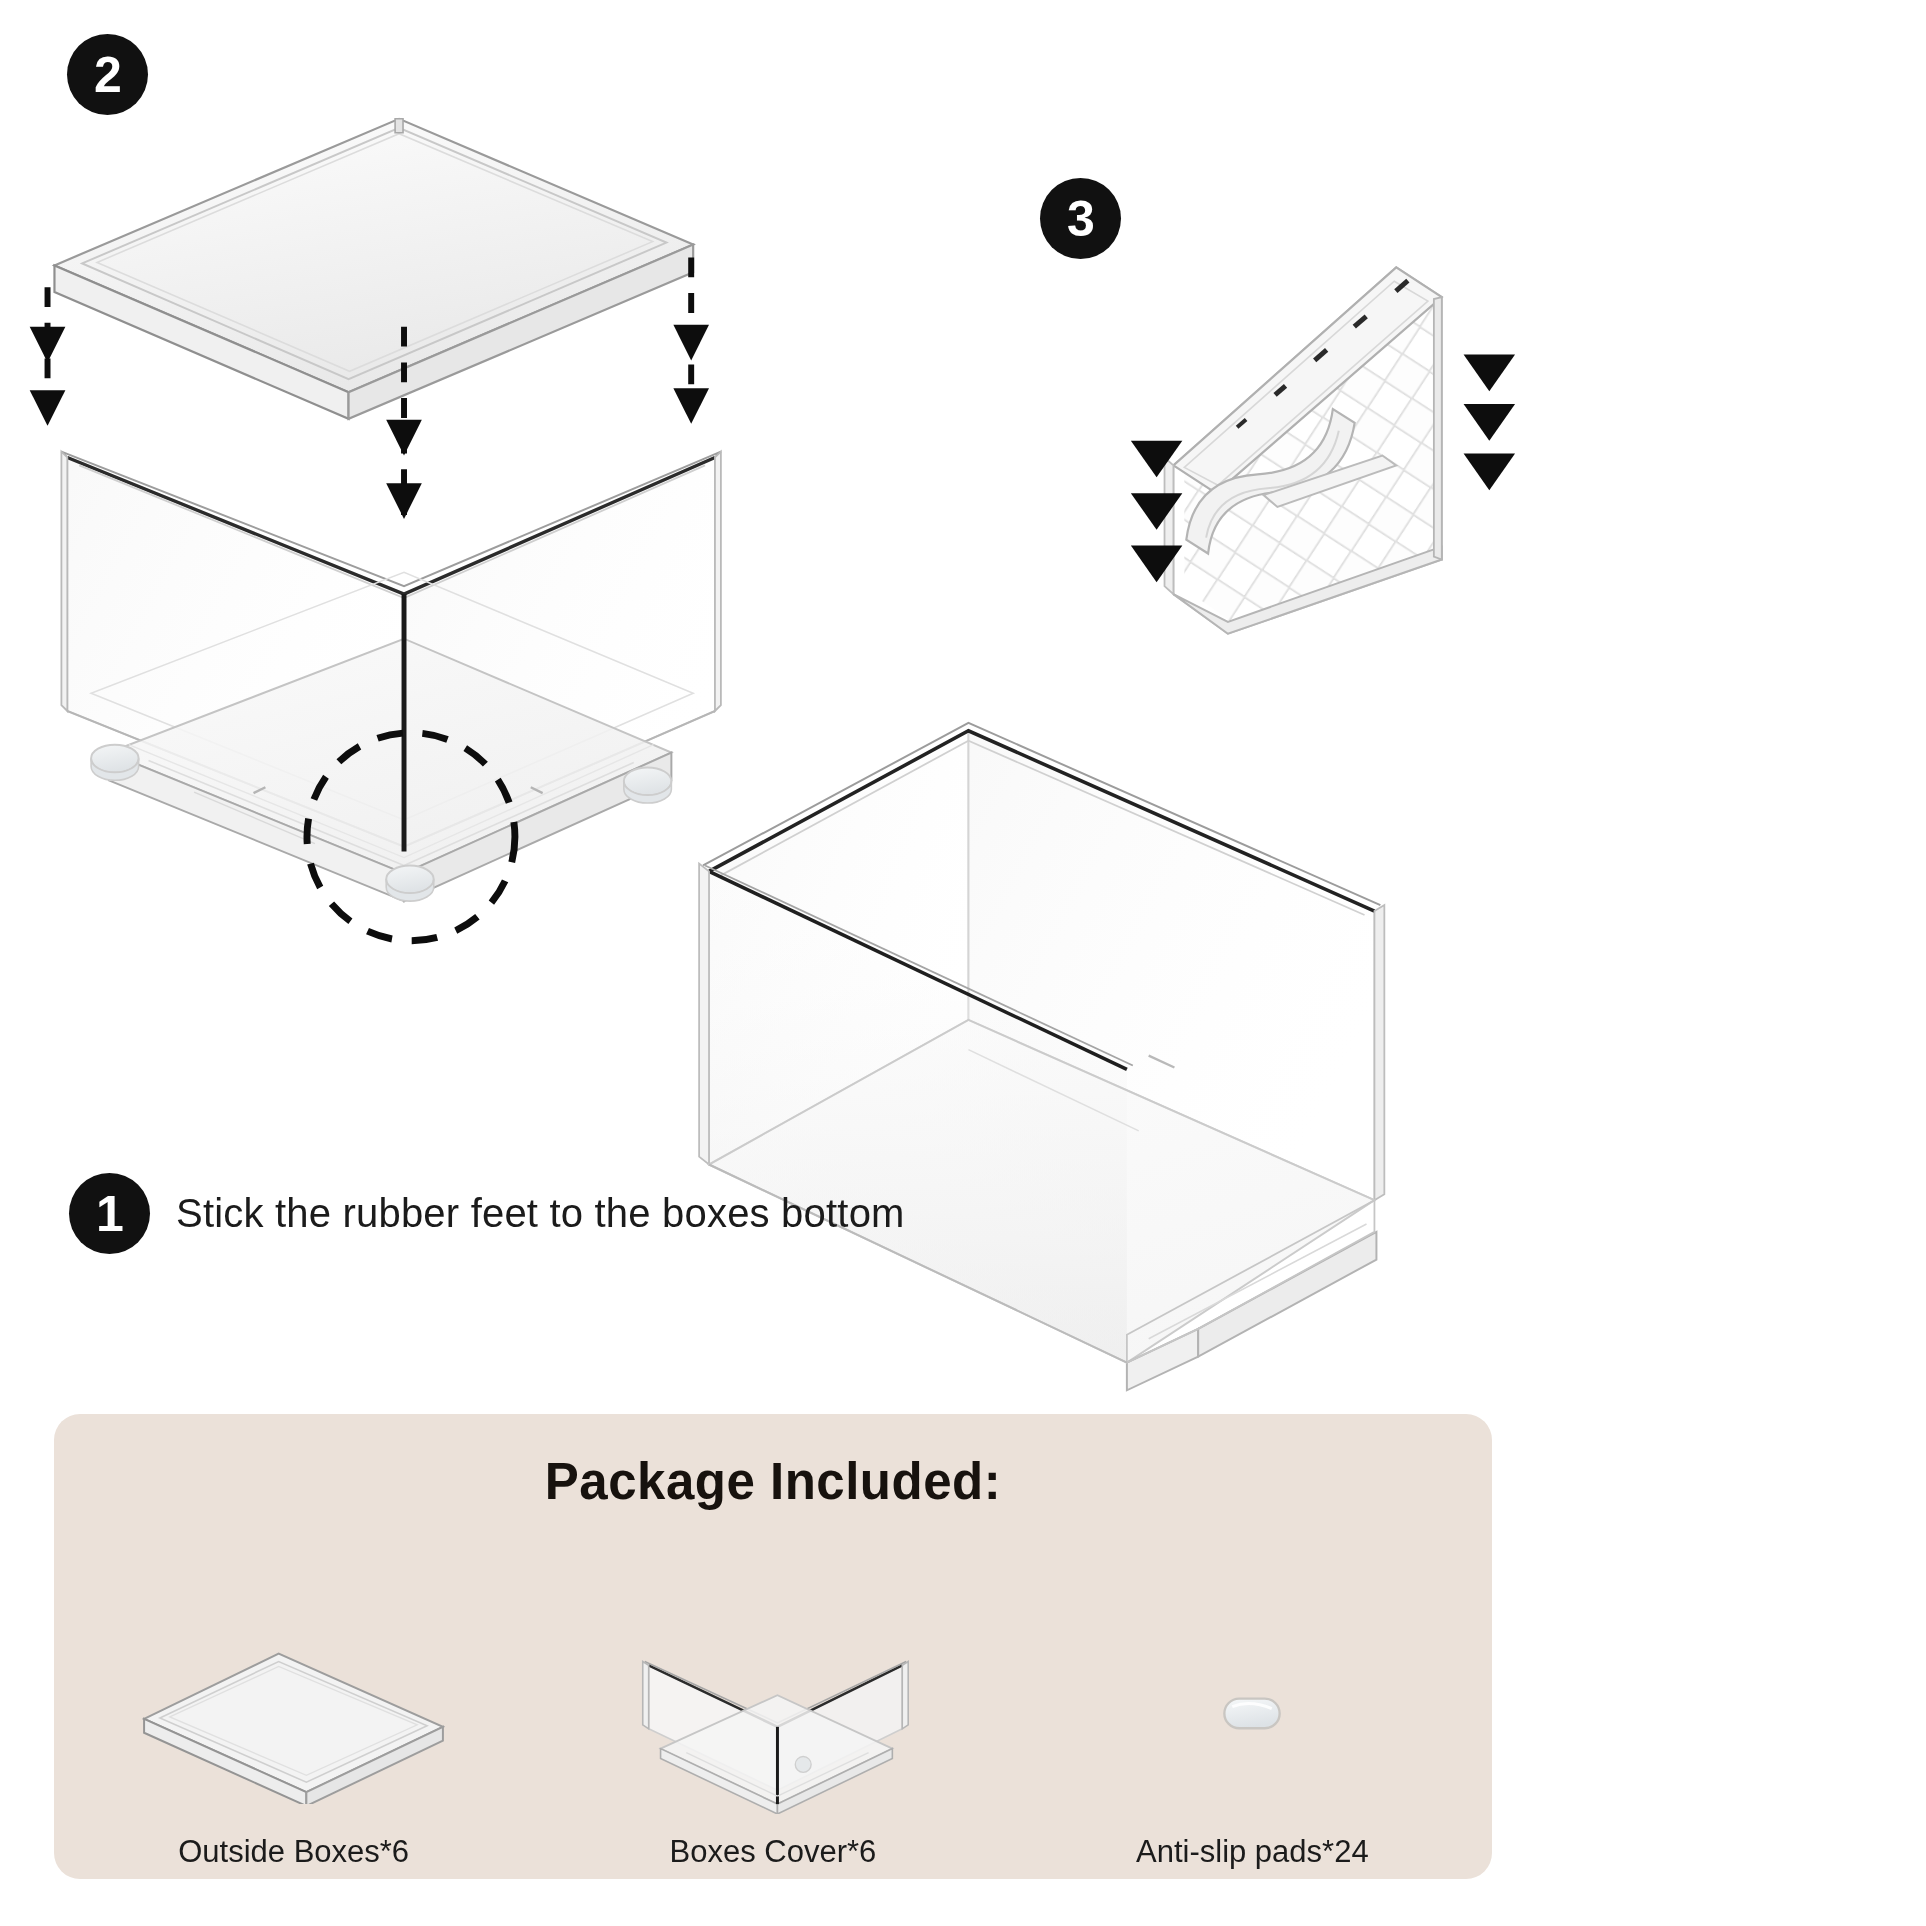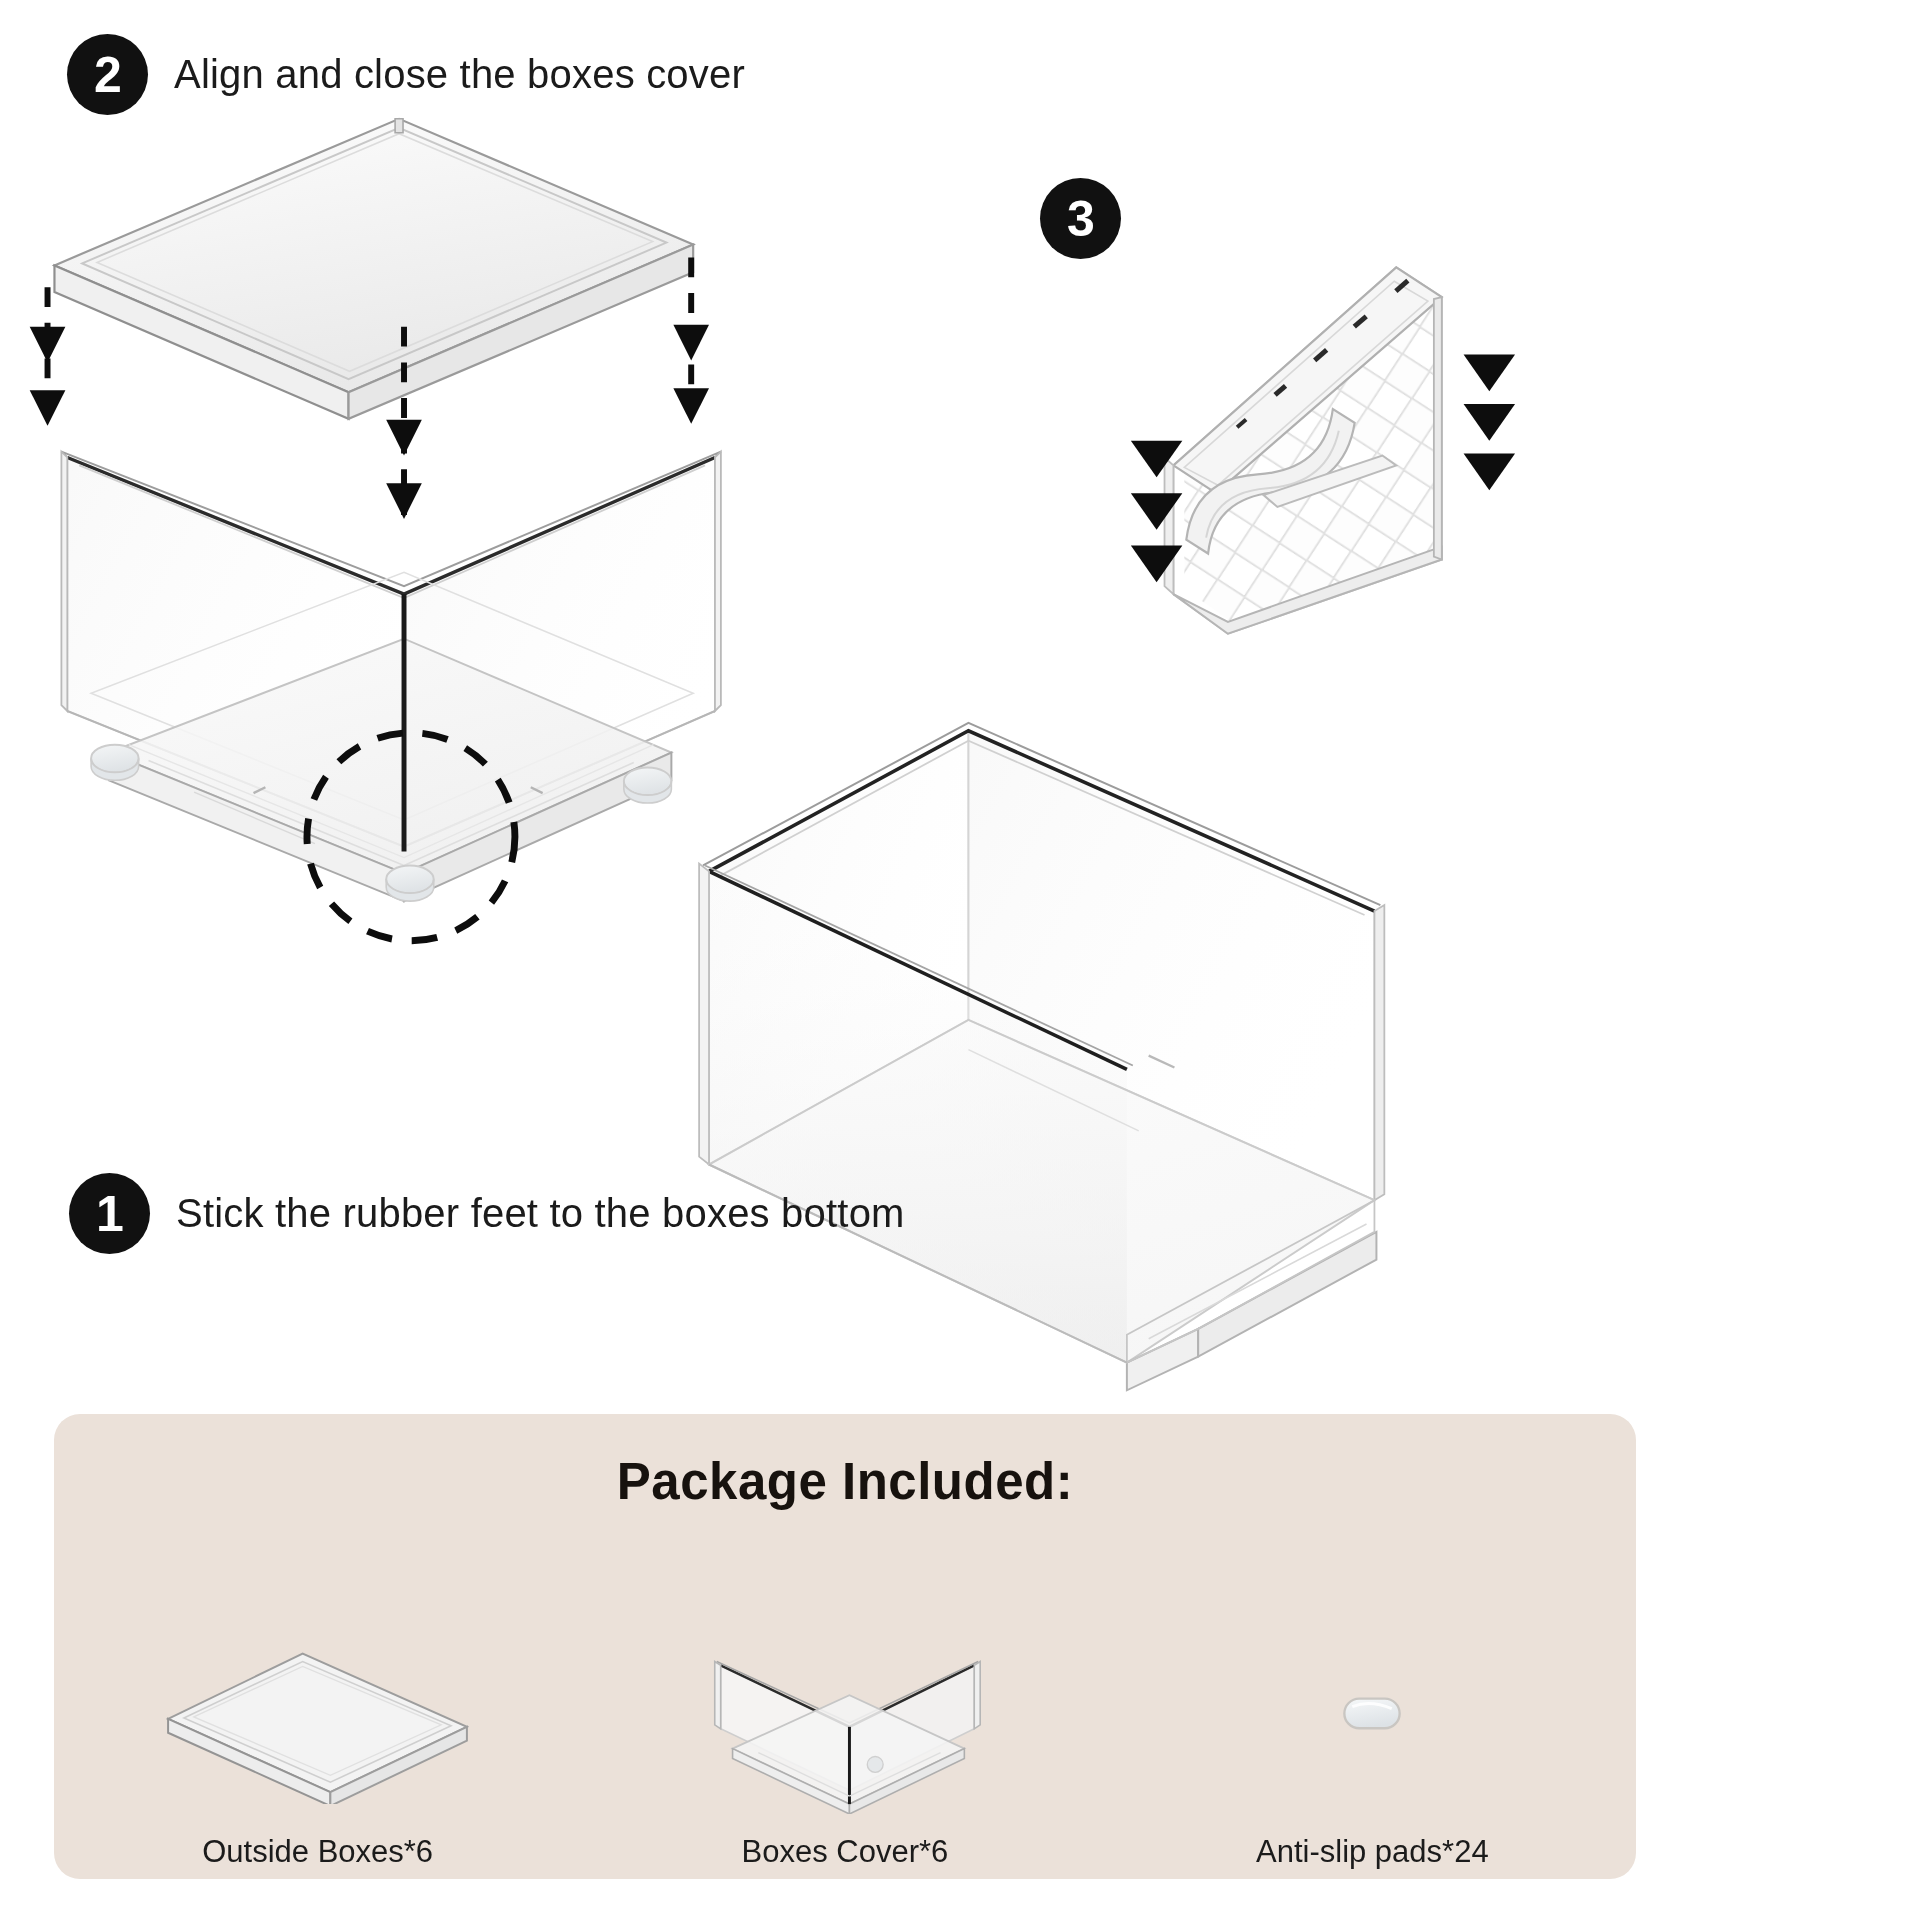--- a/index.html
+++ b/index.html
@@ -25,21 +25,21 @@
   .caption{
     font-size:40px;color:#1b1b1b;white-space:nowrap;
     font-weight:400;letter-spacing:0.2px;
   }
 
   
   .illus{position:absolute;left:0;top:0;width:1927px;height:1927px;pointer-events:none;}
 
   
   .package{
-    position:absolute;left:54px;top:1414px;width:1582px;height:465px;
+    position:absolute;left:54px;top:1414px;width:1438px;height:465px;
     background:#EBE1D9;border-radius:26px;
   }
   .package-title{
     position:absolute;top:38px;left:0;width:100%;text-align:center;
     font-size:51px;font-weight:700;color:#17120e;letter-spacing:0.5px;
   }
   .pkg-items{
     position:absolute;left:0;top:119px;width:100%;height:337px;
     display:flex;align-items:flex-end;
   }
@@ -223,21 +223,20 @@
       <path d="M1210 1342 L1210 1370 L1390 1272 L1390 1244 Z" fill="#ececec" stroke="#b3b3b3" stroke-width="2"></path>
       <path d="M1388 1212 L1388 1244 L1210 1342 L1138 1376 L1138 1348 Z" fill="none" stroke="#c6c6c6" stroke-width="1.8"></path>
       <path d="M1160 1352 L1380 1236" fill="none" stroke="#d9d9d9" stroke-width="1.6"></path>
 
       <path d="M716 1176 L1138 1376" fill="none" stroke="#bbbbbb" stroke-width="2"></path>
     </g>
   </svg>
 
   <div class="step" style="left:67px;top:34px;">
     <div class="badge">2</div>
-    <div class="caption">Align and close the boxes cover</div>
   </div>
 
   <div class="step" style="left:1040px;top:178px;">
     <div class="badge">3</div>
   </div>
 
   <div class="step" style="left:69px;top:1173px;">
     <div class="badge">1</div>
     <div class="caption">Stick the rubber feet to the boxes bottom</div>
   </div>

